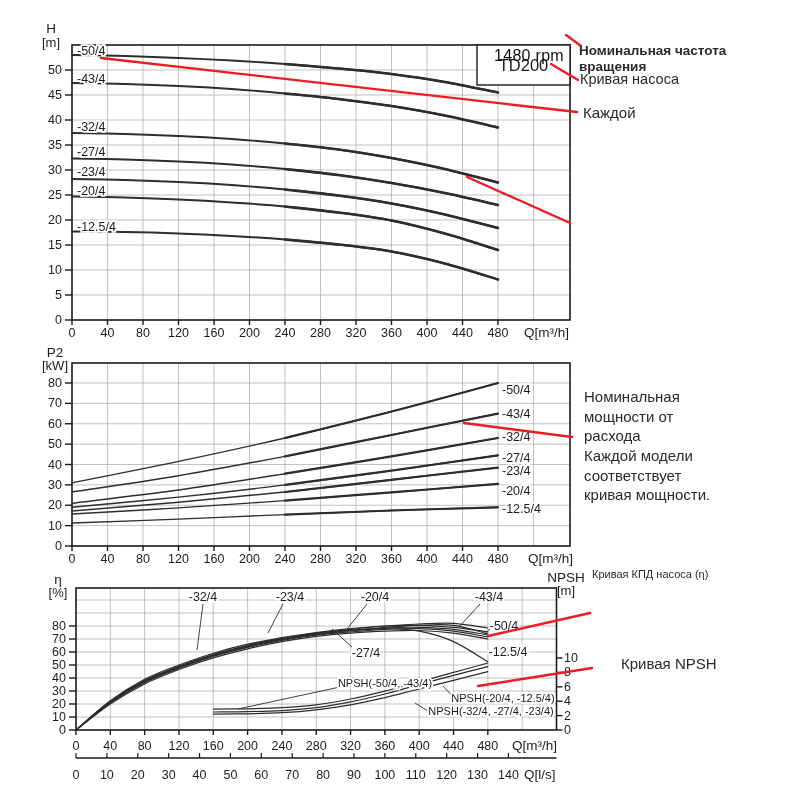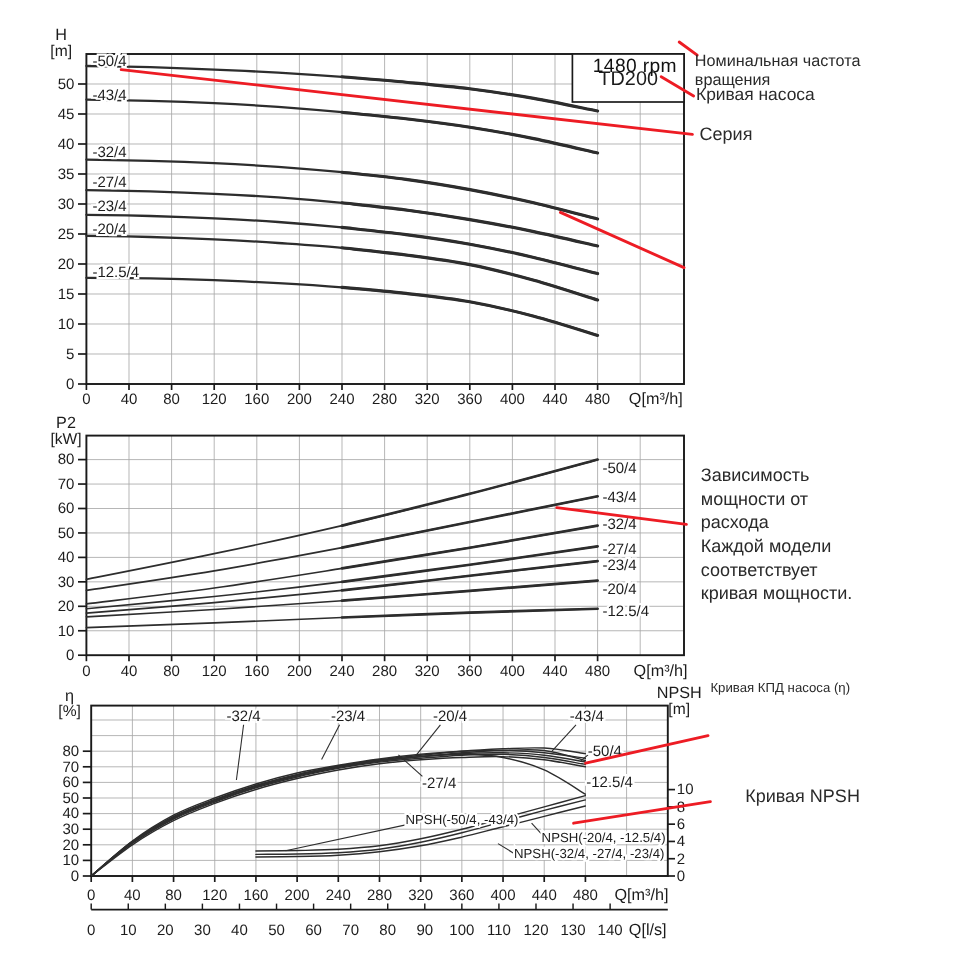--- a/index.html
+++ b/index.html
@@ -364,25 +364,25 @@
         <line x1="551" y1="64" x2="578" y2="80" stroke="#ed1c24" stroke-width="2.4" stroke-linecap="round"></line>
         <line x1="101" y1="58" x2="577" y2="112" stroke="#ed1c24" stroke-width="2.4" stroke-linecap="round"></line>
         <line x1="467" y1="177" x2="570" y2="223" stroke="#ed1c24" stroke-width="2.4" stroke-linecap="round"></line>
         <line x1="464" y1="423" x2="572" y2="437" stroke="#ed1c24" stroke-width="2.4" stroke-linecap="round"></line>
         <line x1="488" y1="636" x2="590" y2="613" stroke="#ed1c24" stroke-width="2.4" stroke-linecap="round"></line>
         <line x1="478" y1="686" x2="592" y2="668" stroke="#ed1c24" stroke-width="2.4" stroke-linecap="round"></line>
       </g>
     </svg>
 
   <div class="note rpm" style="left:494px;top:23px;">1480 rpm</div>
-  <div class="note small-note" style="left:579px;top:43px;width:190px;">Номинальная частота
+  <div class="note small-note" style="left:579px;top:43px;width:190px;font-weight:bold;">Номинальная частота
 вращения</div>
   <div class="note mid-note" style="left:580px;top:71px;">Кривая насоса</div>
-  <div class="note mid-note" style="left:583px;top:104px;font-size:15px;">Серия</div>
-  <div class="note pow-note" style="left:584px;top:387px;width:210px;">Зависимость
+  <div class="note mid-note" style="left:583px;top:104px;font-size:15px;">Каждой</div>
+  <div class="note pow-note" style="left:584px;top:387px;width:210px;">Номинальная
 мощности от
 расхода
 Каждой модели
 соответствует
 кривая мощности.</div>
   <div class="note mid-note" style="left:592px;top:568px;font-size:11px;text-align:right;">Кривая КПД насоса (η)</div>
   <div class="note mid-note" style="left:597px;top:655px;font-size:15px;margin-left:24px;">Кривая NPSH</div>
 </div>
 
 </body></html>

